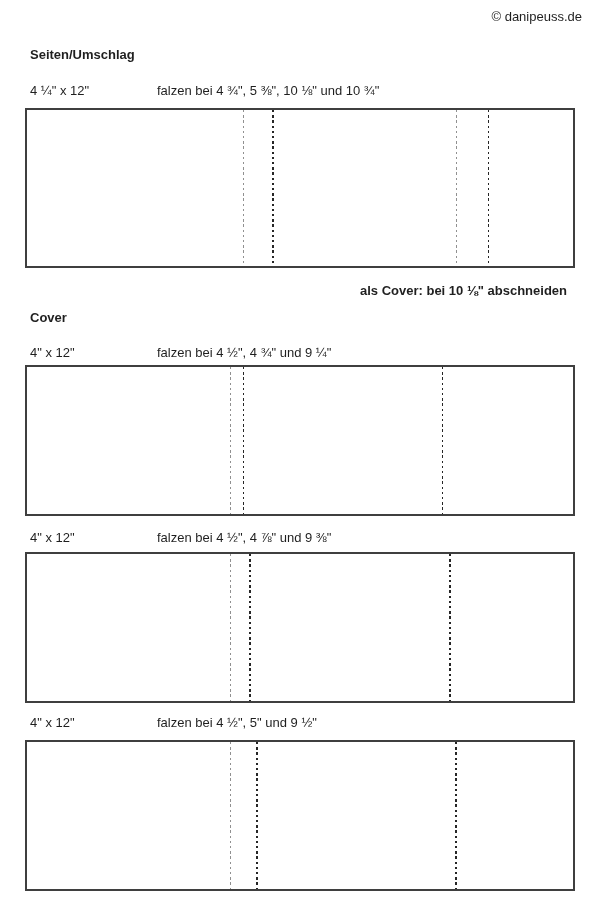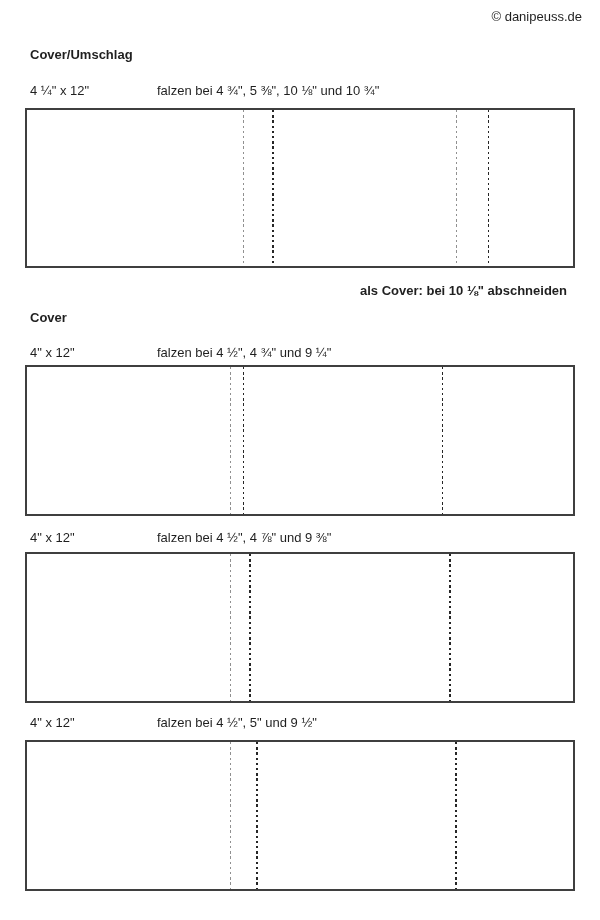--- a/index.html
+++ b/index.html
@@ -34,21 +34,21 @@
     );
   }
   .fold-line.light { color: #909090; }
   .fold-line.dark  { color: #262626; }
 </style>
 </head>
 <body>
 
 <div class="abs label right" style="top:9px; left:0; width:582px;">© danipeuss.de</div>
 
-<div class="abs label bold" style="top:47px; left:30px;">Cover/Umschlag</div>
+<div class="abs label bold" style="top:47px; left:30px;">Seiten/Umschlag</div>
 
 <div class="abs label" style="top:83px; left:30px;">4 ¼" x 12"</div>
 
 <div class="abs label" style="top:83px; left:157px;">falzen bei 4 ¾", 5 ⅜", 10 ⅛" und 10 ¾"</div>
 
 <div class="sheet" style="top:108px; height:160px;">
     <div class="fold-line light" style="left: 39.5%;"></div>
     <div class="fold-line dark" style="left: 44.9%;"></div>
     <div class="fold-line light" style="left: 78.5%;"></div>
     <div class="fold-line dark" style="left: 84.4%;"></div>

